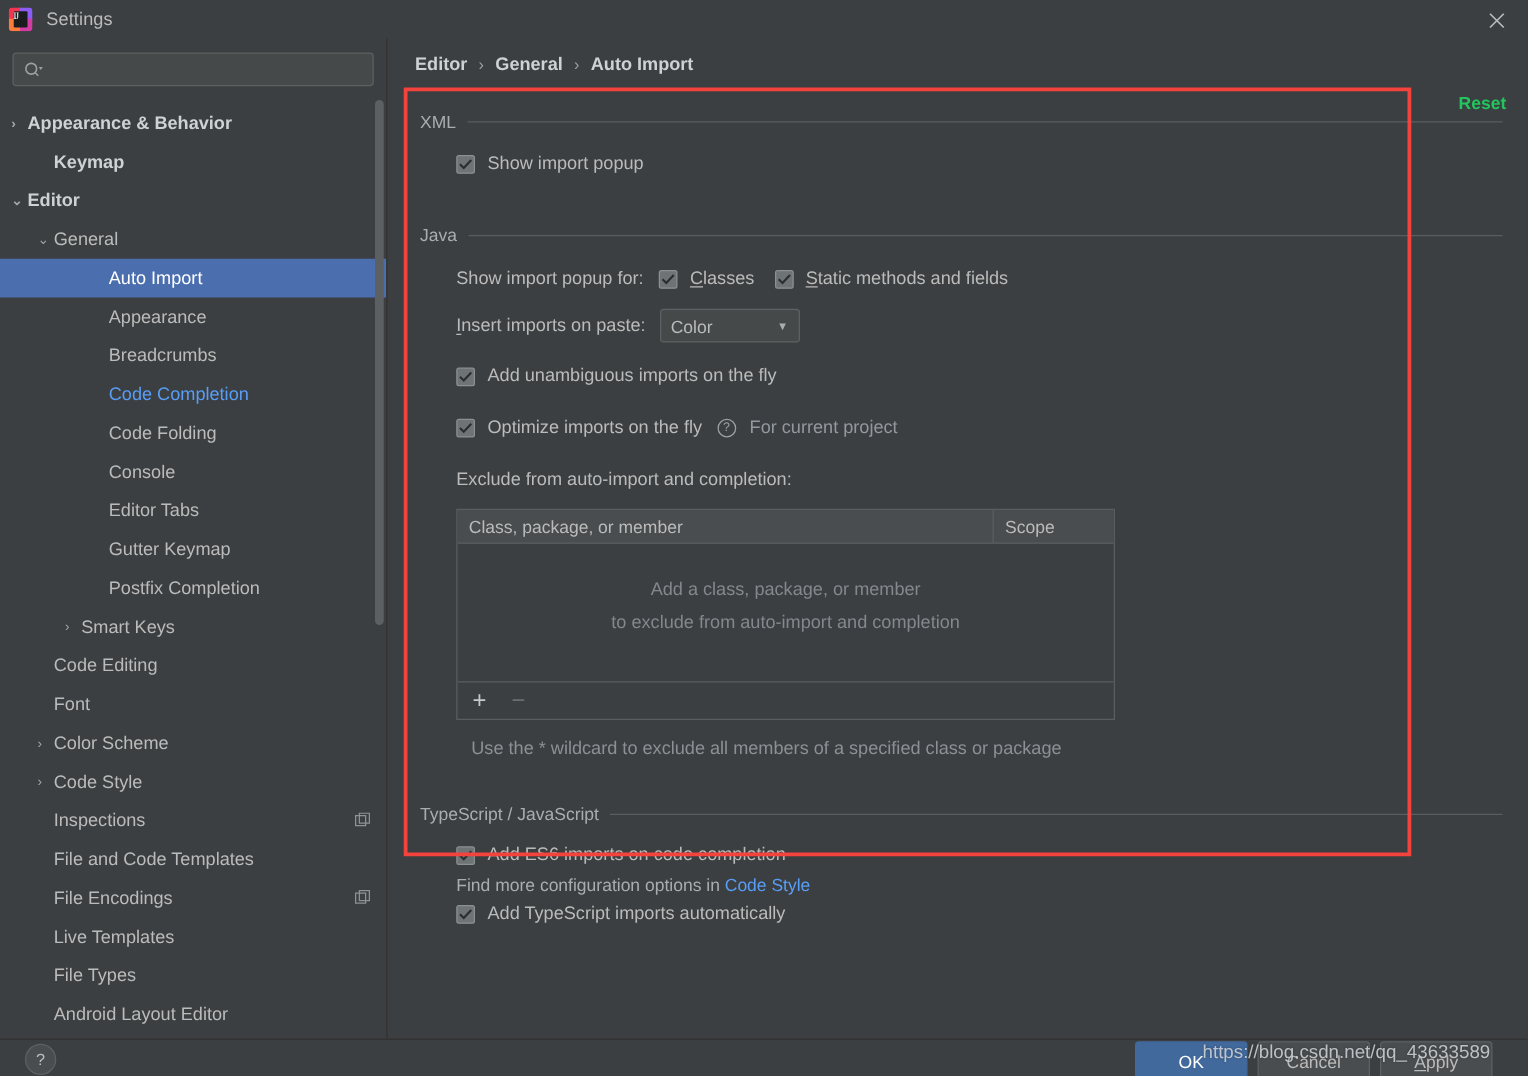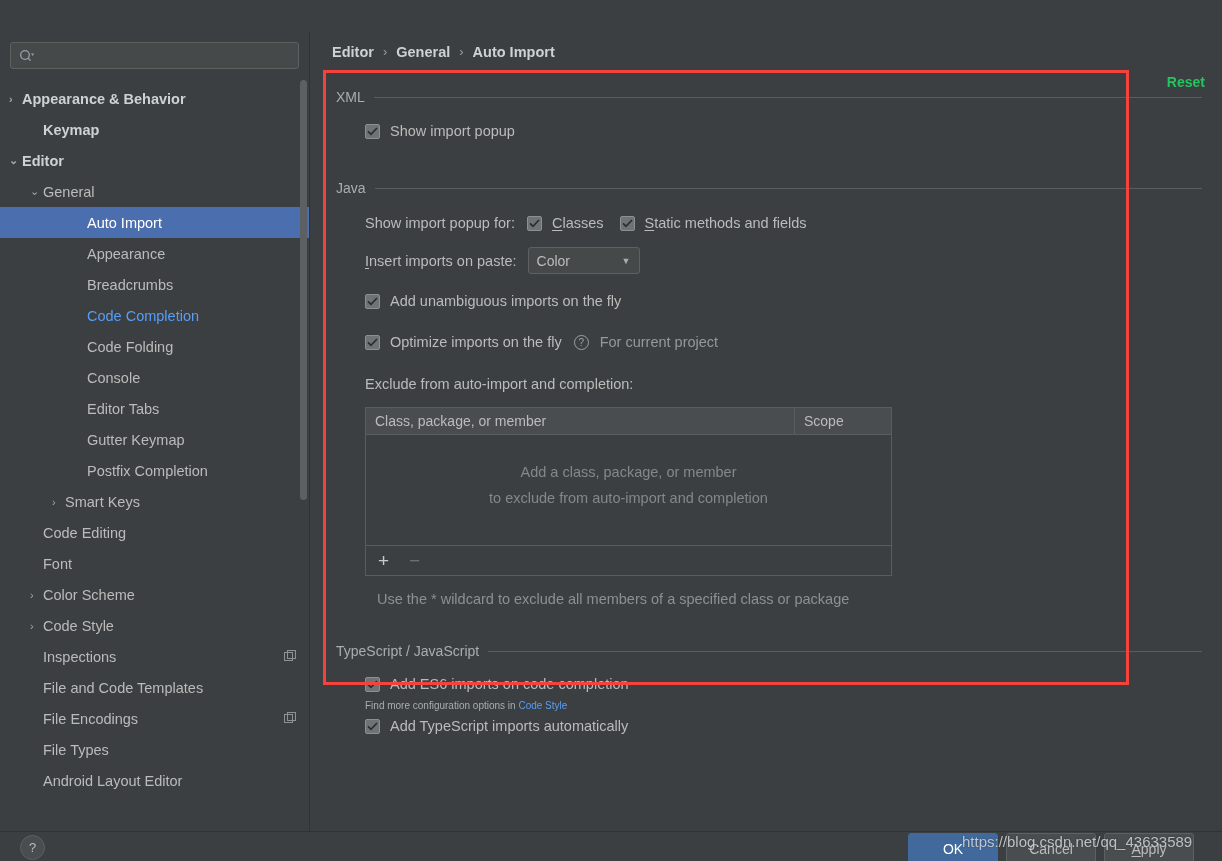--- a/index.html
+++ b/index.html
@@ -123,21 +123,21 @@
     height: 110px; display: flex; flex-direction: column; align-items: center; justify-content: flex-start;
     padding-top: 24px; color: #82888c; font-size: 14.5px; line-height: 26px; text-align: center;
   }
   .excl-foot {
     height: 30px; border-top: 1px solid #5a5d5f; display: flex; align-items: center; padding-left: 12px; gap: 20px;
   }
   .excl-foot .plus { color: #c6cacd; font-size: 19px; line-height: 1; }
   .excl-foot .minus { color: #6c7073; font-size: 19px; line-height: 1; }
 
   .hint { margin-left: 46px; width: 500px; color: #8b9094; font-size: 14.5px; line-height: 22px; }
-  .sub-hint { margin-left: 34px; color: #a8adb0; font-size: 10px; }
+  .sub-hint { margin-left: 34px; color: #a8adb0; font-size: 14px; }
   .sub-hint .link { color: #589df6; }
 
   
   .red-box {
     position: absolute; left: 323px; top: 70px; width: 806px; height: 615px;
     border: 3px solid #f4433c; pointer-events: none; z-index: 20;
   }
 
   
   .bottombar {
@@ -160,20 +160,36 @@
   .watermark {
     position: absolute; left: 962px; top: 833px; color: #cdd2d6; font-size: 15px;
     opacity: .88; white-space: nowrap; z-index: 30; text-shadow: 0 0 2px rgba(0,0,0,.4);
   }
 </style>
 </head>
 <body>
 
 <div class="window">
 
+  <div class="titlebar">
+    <div class="app-logo">
+      <div class="q1"></div>
+        <div class="q2"></div>
+        <div class="q3"></div>
+        <div class="q4"></div>
+      <div class="inner"></div>
+        <div class="ij">IJ</div>
+    </div>
+    <div class="title-text">Settings</div>
+    <div class="close-btn">
+      <svg width="15" height="15" viewBox="0 0 15 15">
+          <path d="M2 2 L13 13 M13 2 L2 13" stroke="#b8bbbe" stroke-width="1.4" fill="none"></path>
+        </svg>
+    </div>
+  </div>
 
   <div class="sidebar">
     <div class="search-wrap">
       <div class="search-box">
         <span class="mag">
           <svg width="16" height="14" viewBox="0 0 16 14">
             <circle cx="6" cy="6" r="4.3" stroke="#9aa0a6" stroke-width="1.3" fill="none"></circle>
             <path d="M9.2 9.2 L11.6 11.6" stroke="#9aa0a6" stroke-width="1.3"></path>
             <path d="M12 4.6 L15.2 4.6 L13.6 6.9 Z" fill="#9aa0a6"></path>
           </svg>
@@ -273,20 +289,24 @@
           <span class="lbl">File Encodings</span>
           <span class="copy-ico">
             <svg width="13" height="13" viewBox="0 0 13 13">
               <rect x="0.5" y="2.5" width="8" height="8" stroke="#8d9295" fill="none"></rect>
               <rect x="3.5" y="0.5" width="8" height="8" stroke="#8d9295" fill="none"></rect>
             </svg>
           </span>
         </div>
         <div class="tree-item indent-1">
           <span class="arrow"></span>
+          <span class="lbl">Live Templates</span>
+        </div>
+        <div class="tree-item indent-1">
+          <span class="arrow"></span>
           <span class="lbl">File Types</span>
         </div>
         <div class="tree-item indent-1">
           <span class="arrow"></span>
           <span class="lbl">Android Layout Editor</span>
         </div>
       </div>
     <div class="side-track">
       <div class="side-scroll"></div>
     </div>

